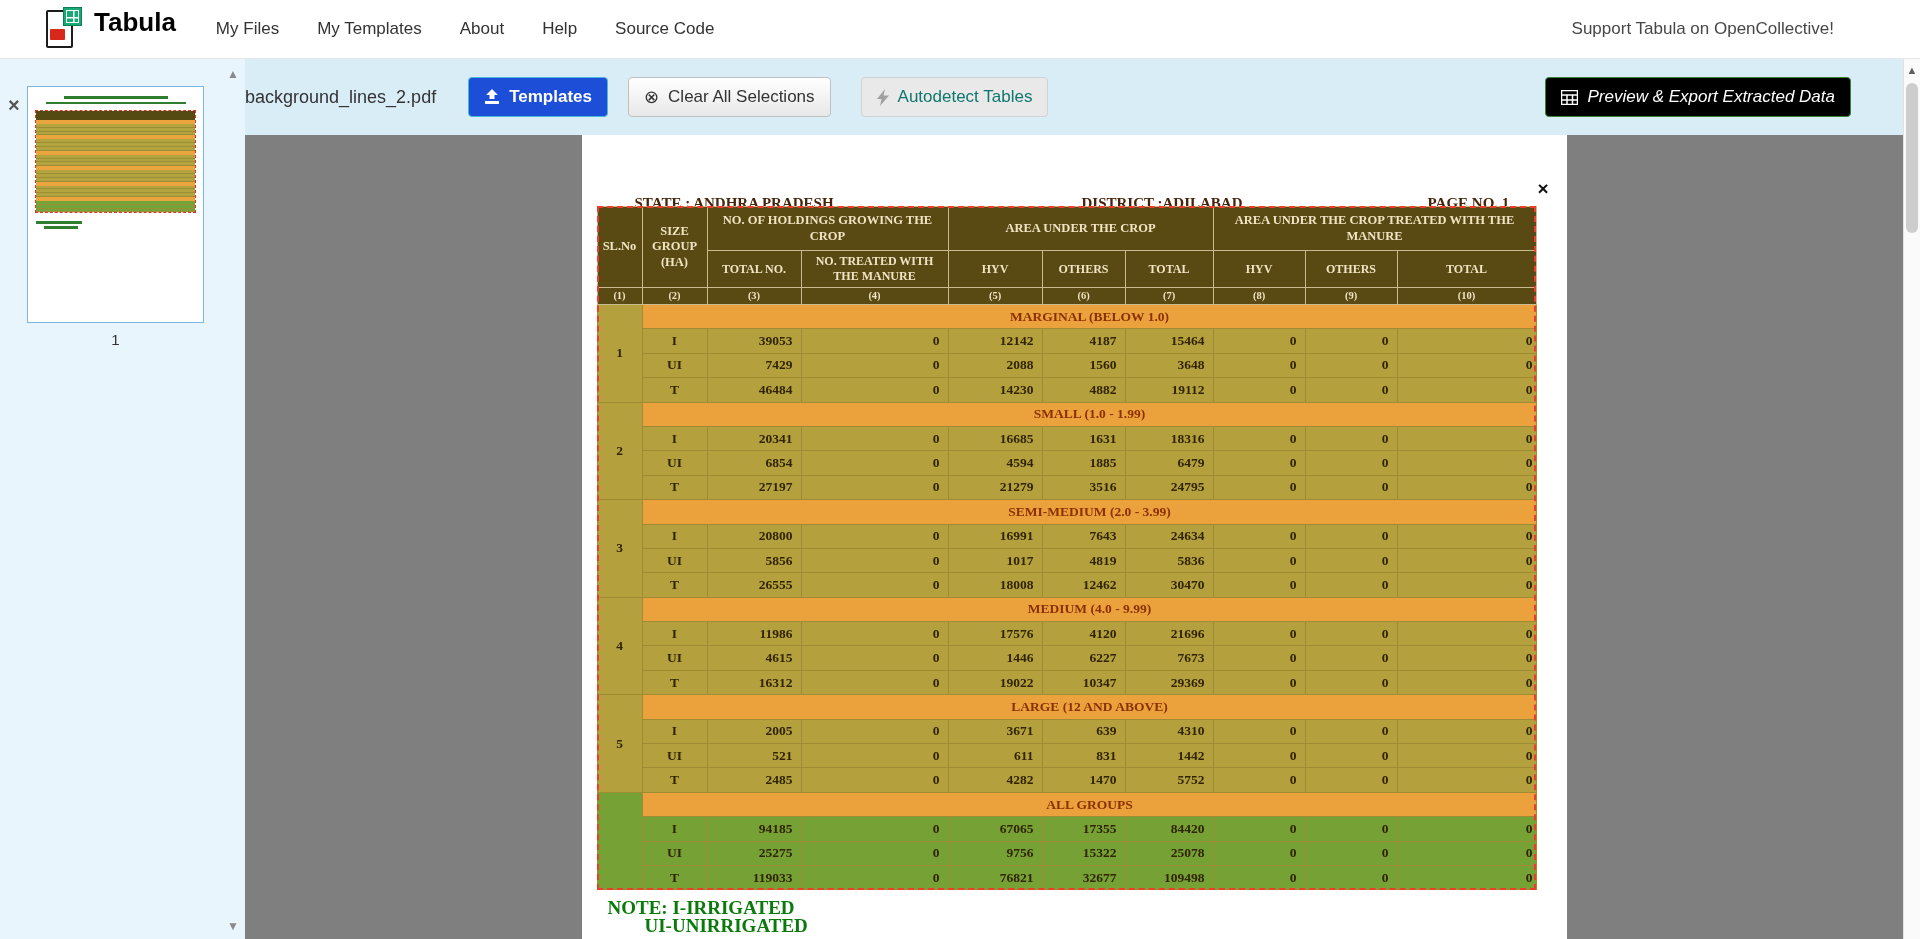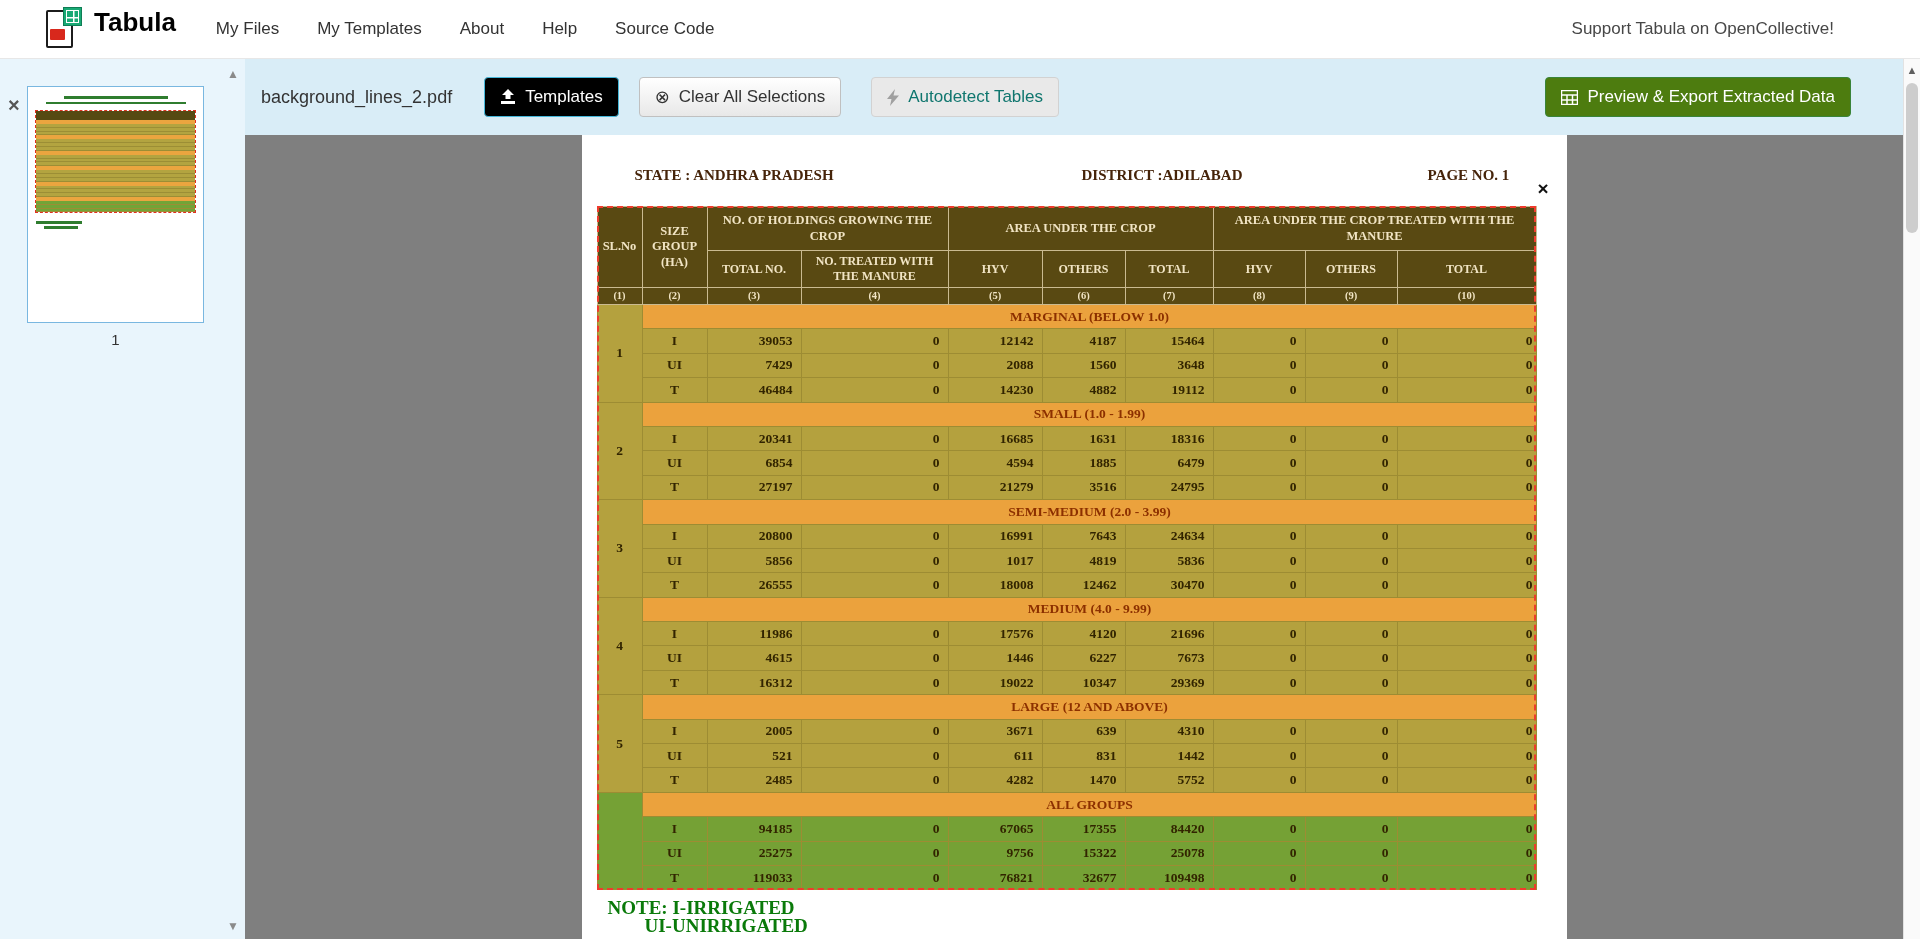--- a/index.html
+++ b/index.html
@@ -46,51 +46,51 @@
   .mini-row { height:3.8px; background:#b3a440; border-bottom:0.5px solid #9c8e35; }
   .mini-row.mini-green { background:#73a437; }
   .t-note1 { margin:8px 0 2px 8px; width:46px; height:3px; background:#2f7d2f; }
   .t-note2 { margin:0 0 0 16px; width:34px; height:3px; background:#2f7d2f; }
   .page-num { position:absolute; top:272px; left:27px; width:177px; text-align:center;
               font-size:15px; color:#333; }
 
   
   .main { flex:1 1 auto; display:flex; flex-direction:column; min-width:0; }
   .toolbar { height:76px; background:#d9edf7; display:flex; align-items:center;
-             padding-left:16px; flex:0 0 76px; }
+             padding-left:0; flex:0 0 76px; }
   .file-label { font-size:18px; color:#333; margin-right:32px; white-space:nowrap; }
   .btn { height:40px; display:inline-flex; align-items:center; gap:9px; padding:0 15px;
          border-radius:4px; font-size:17px; cursor:pointer; border:1px solid transparent;
          white-space:nowrap; }
-  .btn-templates { background:#000000; border-color:#46b8da; color:#fff; }
+  .btn-templates { background:#1d4ed8; border-color:#46b8da; color:#fff;font-weight:bold; }
   .btn-default { background:linear-gradient(#ffffff,#e8e8e8); border-color:#c0c0c0; color:#333;
                  margin-left:20px; }
   .btn-disabled { background:#e9e9e9; border-color:#d2d2d2; color:#0f766e; margin-left:30px;
                   cursor:default; }
-  .btn-export { background:#4d7c0f; border-color:#398439; color:#fff; margin-left:auto;
-                margin-right:52px; }
+  .btn-export { background:#000000; border-color:#398439; color:#fff; margin-left:auto;
+                margin-right:52px;font-style:italic; }
   .btn .uni-icon { font-size:18px; line-height:1; }
 
   .canvas { flex:1 1 auto; background:#7f7f7f; overflow:hidden;
             display:flex; justify-content:center; }
   .pdf-page { width:985px; height:870px; background:#fff; position:relative; flex:0 0 985px; }
 
   
   .scrollbar { position:relative; width:17px; flex:0 0 17px; background:#fafafa;
                border-left:1px solid #e2e2e2; }
   .scrollbar .arrow { position:absolute; top:5px; left:0; width:100%; text-align:center;
                       font-size:11px; color:#5f5f5f; cursor:pointer; }
   .sb-thumb { position:absolute; top:24px; left:2px; width:12px; height:150px;
               background:#cdcdcd; border-radius:6px; cursor:pointer; }
 
   
   .doc-title { position:absolute; top:10px; left:0; width:100%; text-align:center;
                font-family:"Liberation Serif", serif; font-weight:bold; font-size:15px;
                color:#0a7a0a; white-space:pre; }
-  .meta { position:absolute; top:32px; left:0; width:100%; height:20px;
+  .meta { position:absolute; top:60px; left:0; width:100%; height:20px;
           font-family:"Liberation Serif", serif; font-weight:bold; font-size:15px;
           color:#46240a; }
   .meta .m-state { position:absolute; left:53px; }
   .meta .m-district { position:absolute; left:500px; }
   .meta .m-page { position:absolute; left:846px; }
   .remove-selection { position:absolute; left:956px; top:44px; font-size:19px;
                       font-weight:bold; color:#111; cursor:pointer; line-height:1;
                       font-family:"Liberation Sans", sans-serif; }
 
   .table-area { position:absolute; left:15px; top:71px; width:939px; }

